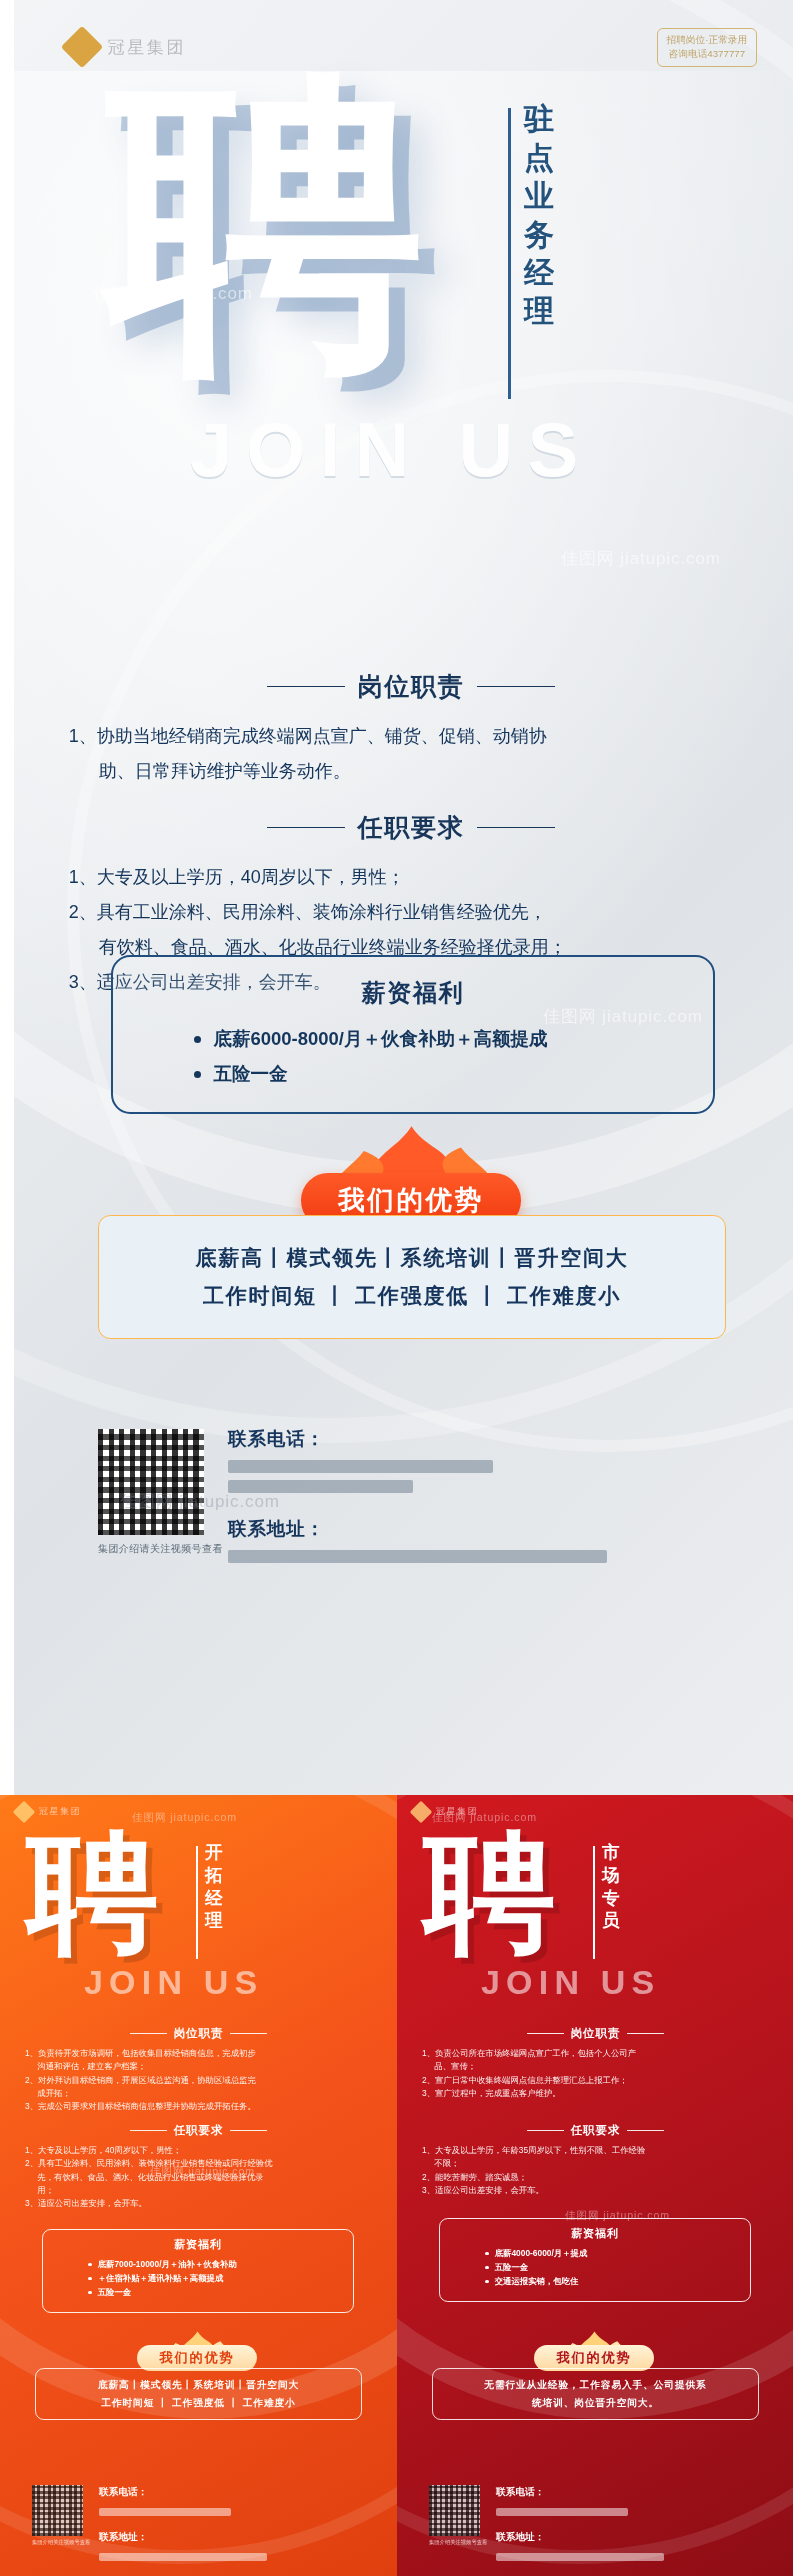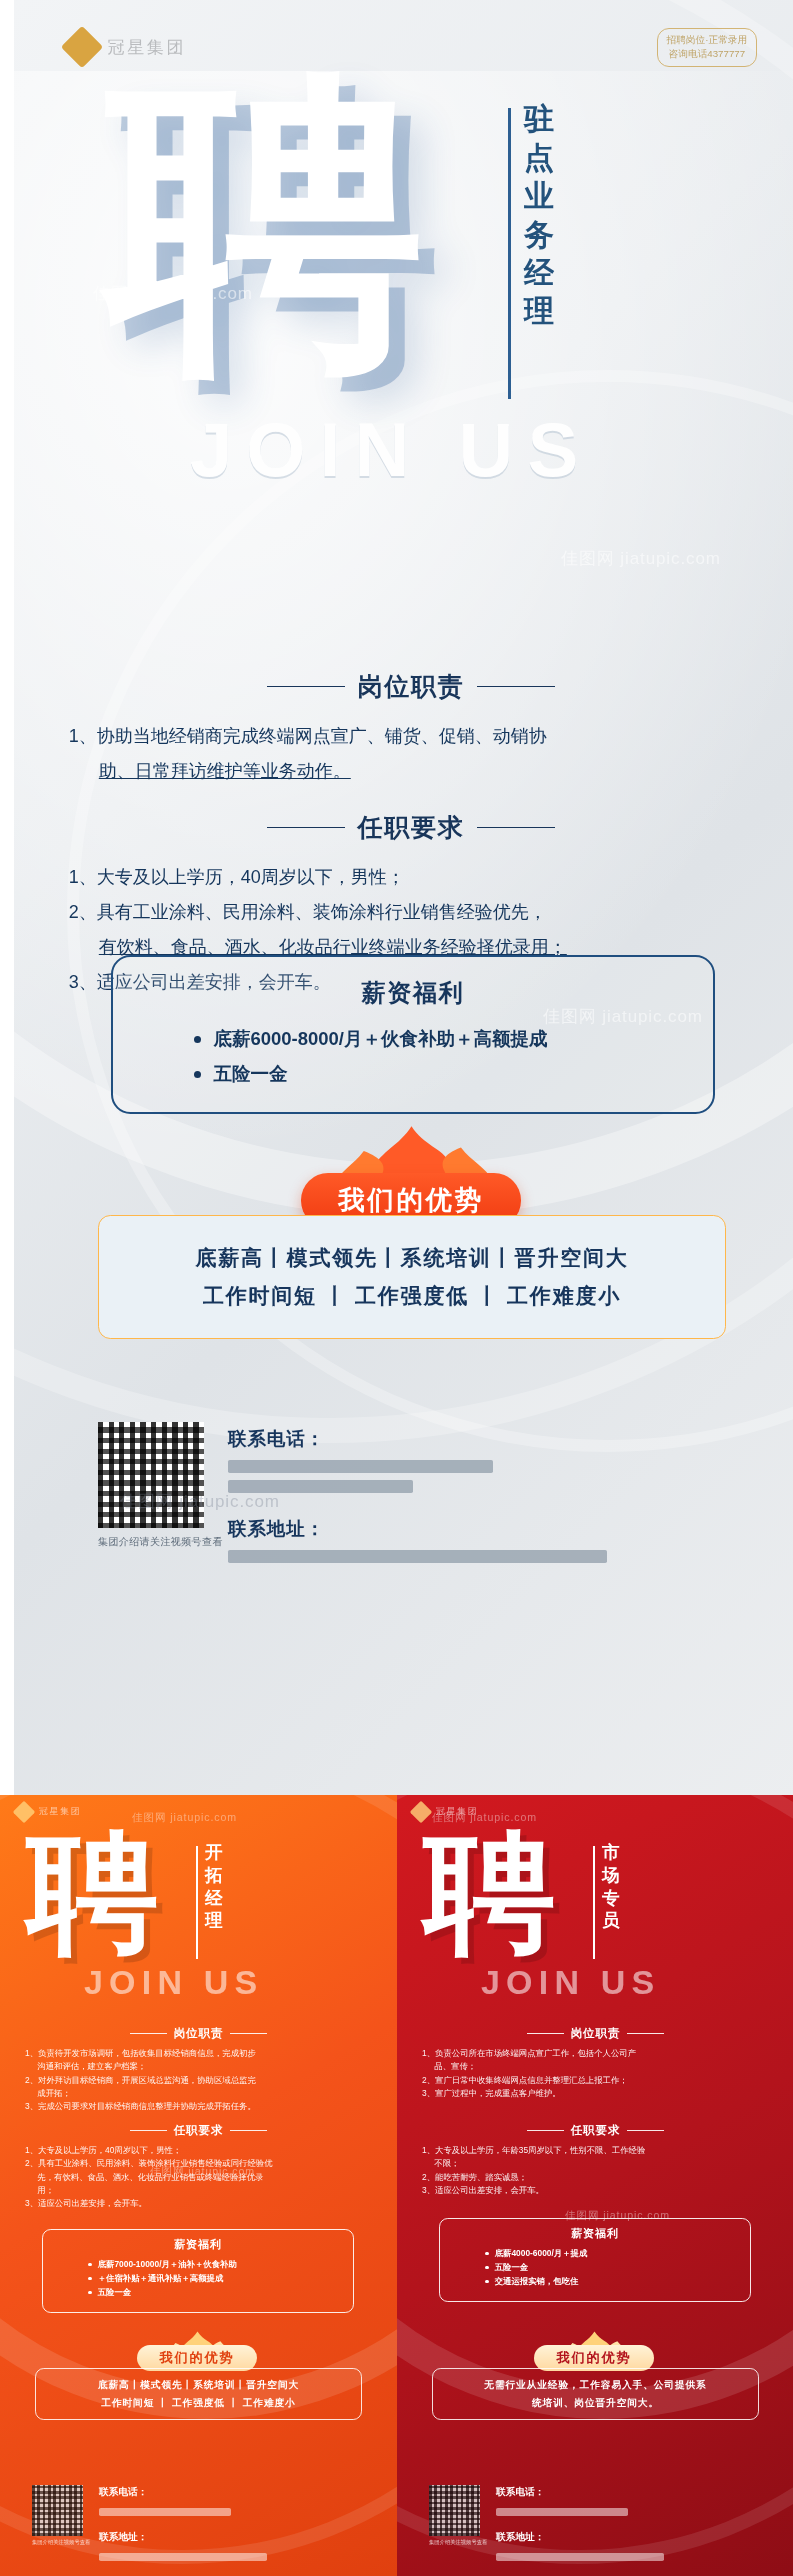--- a/index.html
+++ b/index.html
@@ -13,60 +13,60 @@
         background:radial-gradient(ellipse at 30% 20%, rgba(255,255,255,.85), rgba(255,255,255,0) 60%);}
   .swoosh{position:absolute;border-radius:50%;border:0.9px solid rgba(255,255,255,.8);}
   .sw1{left:-317px;top:-212px;width:1323px;height:1323px;border-width:53px;border-color:rgba(255,255,255,.35);}
   .sw2{left:-459px;top:-106px;width:1499px;height:1499px;border-width:25px;border-color:rgba(255,255,255,.25);}
   .sw3{left:53px;top:370px;width:1058px;height:1058px;border-width:12.3px;border-color:rgba(255,255,255,.28);}
 
   .topbar{position:absolute;left:0;top:0;width:794px;height:88px;}
   .logo{position:absolute;left:53px;top:32px;display:flex;align-items:center;gap:10.6px;}
   .logo-mark{width:30px;height:30px;background:#d9a441;transform:rotate(45deg);border-radius:3.5px;}
   .logo-text{font-size:17px;color:#8d8f92;letter-spacing:2.6px;opacity:.55;}
-  .topnote{position:absolute;right:51px;top:28px;border:0.9px solid #caa14b;border-radius:12px;
+  .topnote{position:absolute;right:51px;top:28px;border:0.9px solid #caa14b;border-radius:6px;
         padding:4.4px 8.8px;color:#b08a38;font-size:9.7px;line-height:1.45;opacity:.75;text-align:center;}
 
   .hero{position:absolute;left:0;top:81px;width:794px;height:494px;}
   .pin{position:absolute;left:93px;top:0;font-size:317px;line-height:291px;font-weight:bold;
        color:#ffffff;text-shadow:16px 14px 0 rgba(40,90,150,.28), 26.5px 23px 37px rgba(40,90,150,.20);
        font-family:"Liberation Serif","DejaVu Serif",serif;letter-spacing:-5.3px;}
   .hero-bar{position:absolute;left:494px;top:26.5px;width:2.6px;height:291px;background:#2d5f92;}
   .hero-side{position:absolute;left:510px;top:19.4px;width:63px;font-size:30px;line-height:1.28;
        color:#23527c;font-weight:bold;letter-spacing:1.8px;}
   .joinus{position:absolute;left:176px;top:325px;font-size:76px;font-weight:bold;color:#ffffff;
        letter-spacing:14px;font-family:"Liberation Sans",sans-serif;
        text-shadow:0 1.8px 0 rgba(180,195,210,.55);opacity:.95;}
 
   .sect{position:absolute;left:53px;width:688px;}
   .sect-title{display:flex;align-items:center;justify-content:center;gap:12.3px;
        font-size:25px;font-weight:bold;color:#18355a;letter-spacing:1.8px;}
   .sect-title .ln{width:78px;height:1.8px;background:#18355a;display:block;}
   .sect ol{margin:16px 0 0;padding:0;list-style:none;}
   .sect li{font-size:18px;line-height:35px;color:#15365c;padding-left:1.8px;}
-  .sect li .ind{display:block;padding-left:30px;text-decoration:underline;}
+  .sect li .ind{display:block;padding-left:30px;}
 
   .salary{position:absolute;left:97px;top:955px;width:600px;border:2.6px solid #1f4e7f;border-radius:19.4px;
        padding:16px 0 21px;background:rgba(255,255,255,.12);}
   .salary h3{margin:3.5px 0 12.3px;text-align:center;font-size:24px;color:#16355c;letter-spacing:1.8px;}
   .salary ul{margin:0;padding:0 0 0 81px;list-style:none;}
   .salary li{font-size:18.5px;line-height:35px;color:#15365c;font-weight:bold;position:relative;padding-left:19.4px;}
   .salary li:before{content:"";position:absolute;left:0;top:15px;width:7px;height:7px;border-radius:50%;background:#15365c;}
 
   .adv-wrap{position:absolute;left:84px;top:1146px;width:626px;}
   .flame{position:absolute;left:181px;top:-25px;width:265px;height:106px;}
   .adv-pill{position:absolute;left:203px;top:26.5px;width:220px;height:55px;border-radius:27px;
        background:linear-gradient(180deg,#ff5a27,#f03a10);display:flex;align-items:center;justify-content:center;
        color:#fff;font-size:26.5px;font-weight:bold;letter-spacing:2.6px;box-shadow:0 5.3px 12.3px rgba(220,60,20,.35);}
   .adv-box{position:absolute;left:0;top:69px;width:626px;height:122px;border:1.8px solid #ffb74a;border-radius:12.3px;
        background:#eaf1f6;display:flex;flex-direction:column;align-items:center;justify-content:center;gap:10.6px;}
   .adv-box div{font-size:21px;font-weight:bold;color:#16355c;letter-spacing:1.8px;}
 
   .contact{position:absolute;left:84px;top:1422px;width:653px;display:flex;gap:32px;}
-  .qr{width:98px;}
+  .qr{width:98px;margin-top:7px;}
   .qrimg{width:106px;height:106px;background:
       repeating-linear-gradient(90deg,#333 0 5.3px,#fff 5.3px 10.6px),
       repeating-linear-gradient(0deg,rgba(51,51,51,.85) 0 5.3px,rgba(255,255,255,.85) 5.3px 10.6px);
       background-blend-mode:multiply;}
   .qrcap{margin-top:7px;font-size:10px;color:#5d6b7a;letter-spacing:0.4px;white-space:nowrap;}
   .cinfo{padding-top:3.5px;}
   .cinfo h4{margin:0 0 8.8px;font-size:18.5px;color:#16355c;letter-spacing:0.9px;}
   .cinfo p{margin:0 0 5.3px;font-size:13.2px;color:#5a6675;}
   .cinfo .blk{display:inline-block;height:13.2px;background:#9aa6b2;border-radius:1.8px;vertical-align:-1.8px;opacity:.85;}
   .cinfo h4.second{margin-top:21px;}

